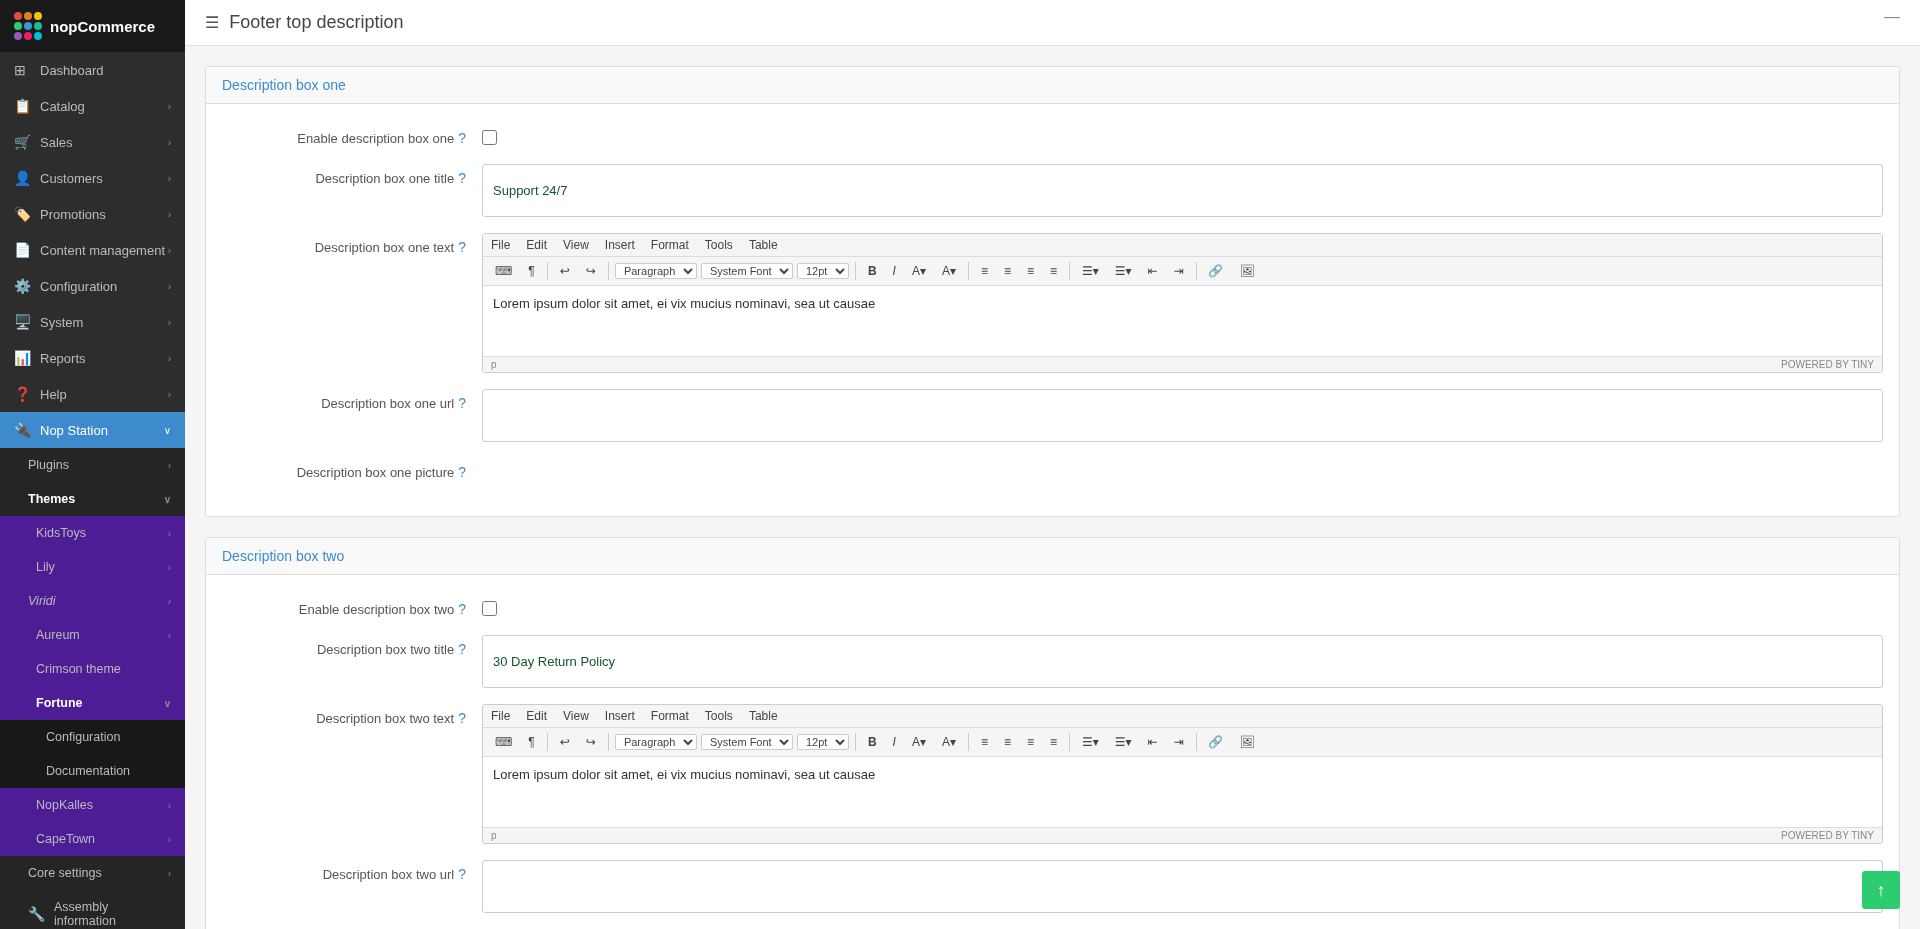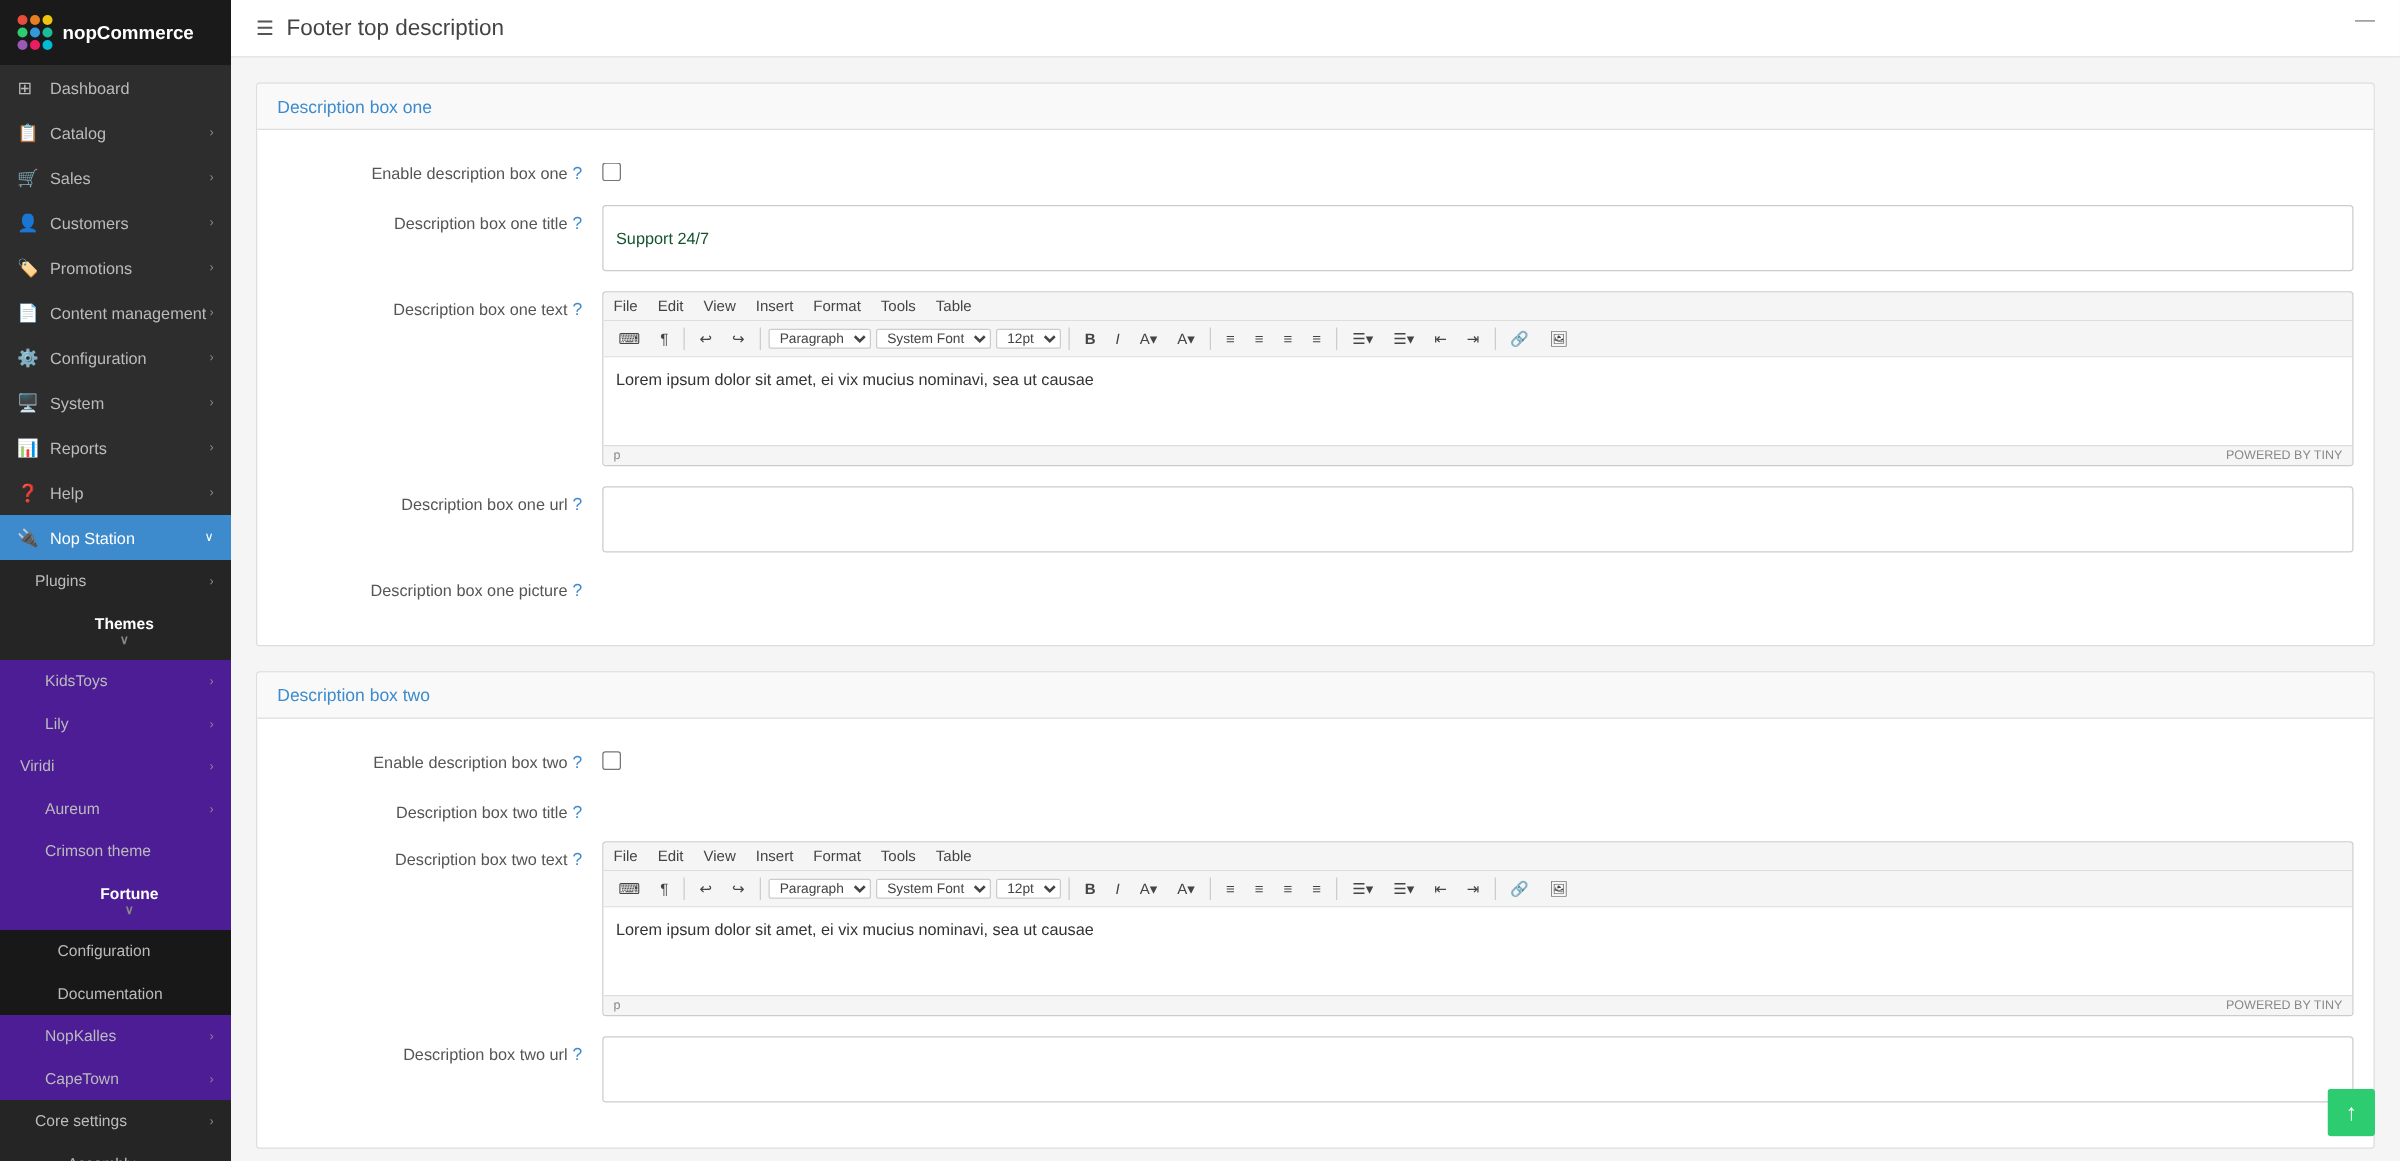--- a/index.html
+++ b/index.html
@@ -49,21 +49,21 @@
       transition: background 0.15s;
     }
     .sidebar-item.active { background: #3d8bcd; color: #fff; }
     .sidebar-item .item-icon { width: 18px; margin-right: 8px; font-size: 14px; flex-shrink: 0; }
     .sidebar-item .item-label { flex: 1; }
     .sidebar-item .chevron { font-size: 10px; color: #888; }
     .sidebar-item.active .chevron { color: #fff; }
 
     .sidebar-submenu { background: #252525; }
     .sidebar-submenu .sidebar-item { padding-left: 28px; font-size: 12.5px; }
-    .sidebar-submenu .sidebar-item.active-sub { color: #fff; font-weight: 600; flex-direction: column; }
+    .sidebar-submenu .sidebar-item.active-sub { color: #fff; font-weight: 600; }
 
     
     .main-content {
       flex: 1;
       display: flex;
       flex-direction: column;
       overflow-y: auto;
       background: #f5f5f5;
     }
 
@@ -360,21 +360,21 @@
 
     <div style="background:#4c1d95;">
       <div class="sidebar-item" style="padding-left:36px;">
         <span class="item-label">KidsToys</span>
         <span class="chevron">›</span>
       </div>
       <div class="sidebar-item" style="padding-left:36px;gap:28px;">
         <span class="item-label">Lily</span>
         <span class="chevron">›</span>
       </div>
-      <div class="sidebar-item" style="padding-left:16px;">
+      <div class="sidebar-item" style="padding-left:28px;font-style:italic;">
         <span class="item-label">Viridi</span>
         <span class="chevron">›</span>
       </div>
       <div class="sidebar-item" style="padding-left:36px;">
         <span class="item-label">Aureum</span>
         <span class="chevron">›</span>
       </div>
       <div class="sidebar-item" style="padding-left:36px;">
         <span class="item-label">Crimson theme</span>
       </div>
@@ -540,20 +540,23 @@
           <div class="form-control-wrap">
             <input type="checkbox" class="checkbox-input" style="">
           </div>
         </div>
 
         <div class="form-row">
           <div class="form-label">
             <span>Description box two title</span>
             <span class="help-icon">?</span>
           </div>
+          <div class="form-control-wrap">
+            <input type="text" class="form-input" value="30 Day Return Policy" style="">
+          </div>
         </div>
 
         <div class="form-row">
           <div class="form-label">
             <span>Description box two text</span>
             <span class="help-icon">?</span>
           </div>
           <div class="form-control-wrap">
             <div class="editor-container">
               <div class="editor-menubar">

